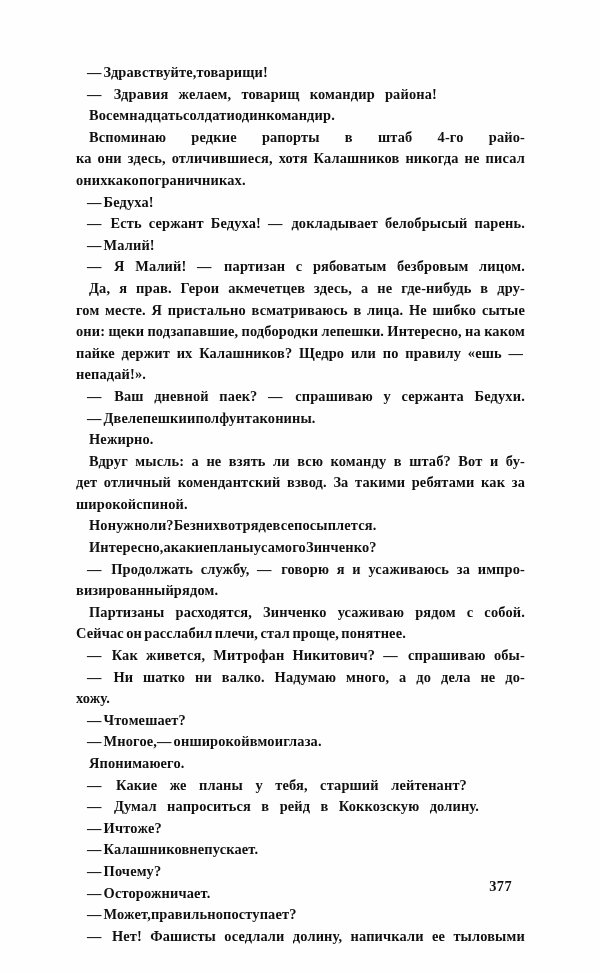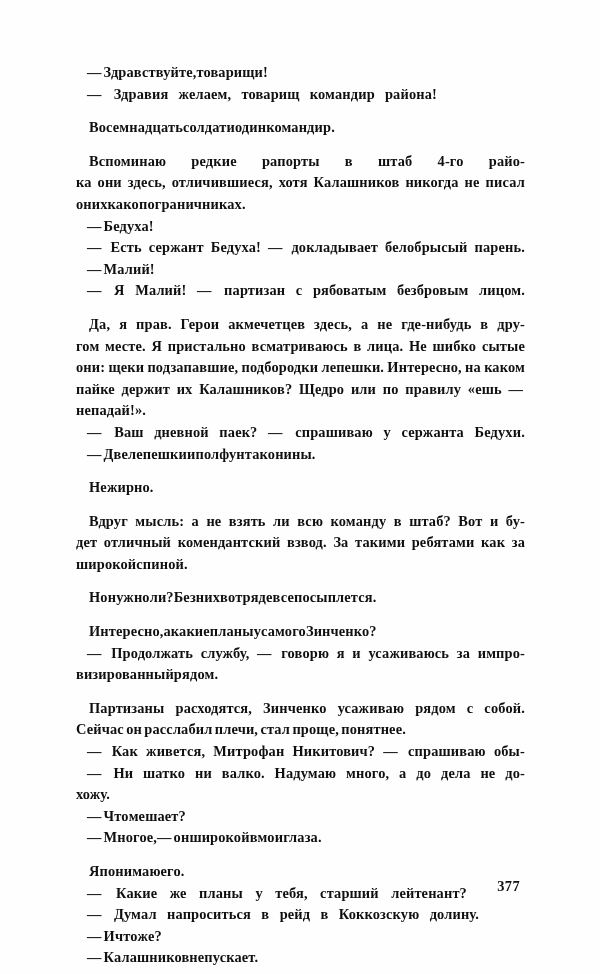--- a/index.html
+++ b/index.html
@@ -45,39 +45,38 @@
   .line.just {
     justify-content: space-between;
   }
   
   .line.flush {
     justify-content: flex-start;
   }
   
   .line.indent {
     padding-left: 13px;
-    margin-top: 12px;
   }
   .line.indent-dash {
     padding-left: 11px;
   }
 
   .w {
     display: inline-block;
   }
 
   
   .dash {
     display: inline-block;
     margin-right: 2px;
   }
 
   #page-number {
     position: absolute;
-    right: 80px;
+    right: 88px;
     top: 878px;
     font-size: 14.4px;
     font-weight: bold;
     color: #101010;
     letter-spacing: 0.4px;
   }
 </style>
 </head>
 <body>
 

